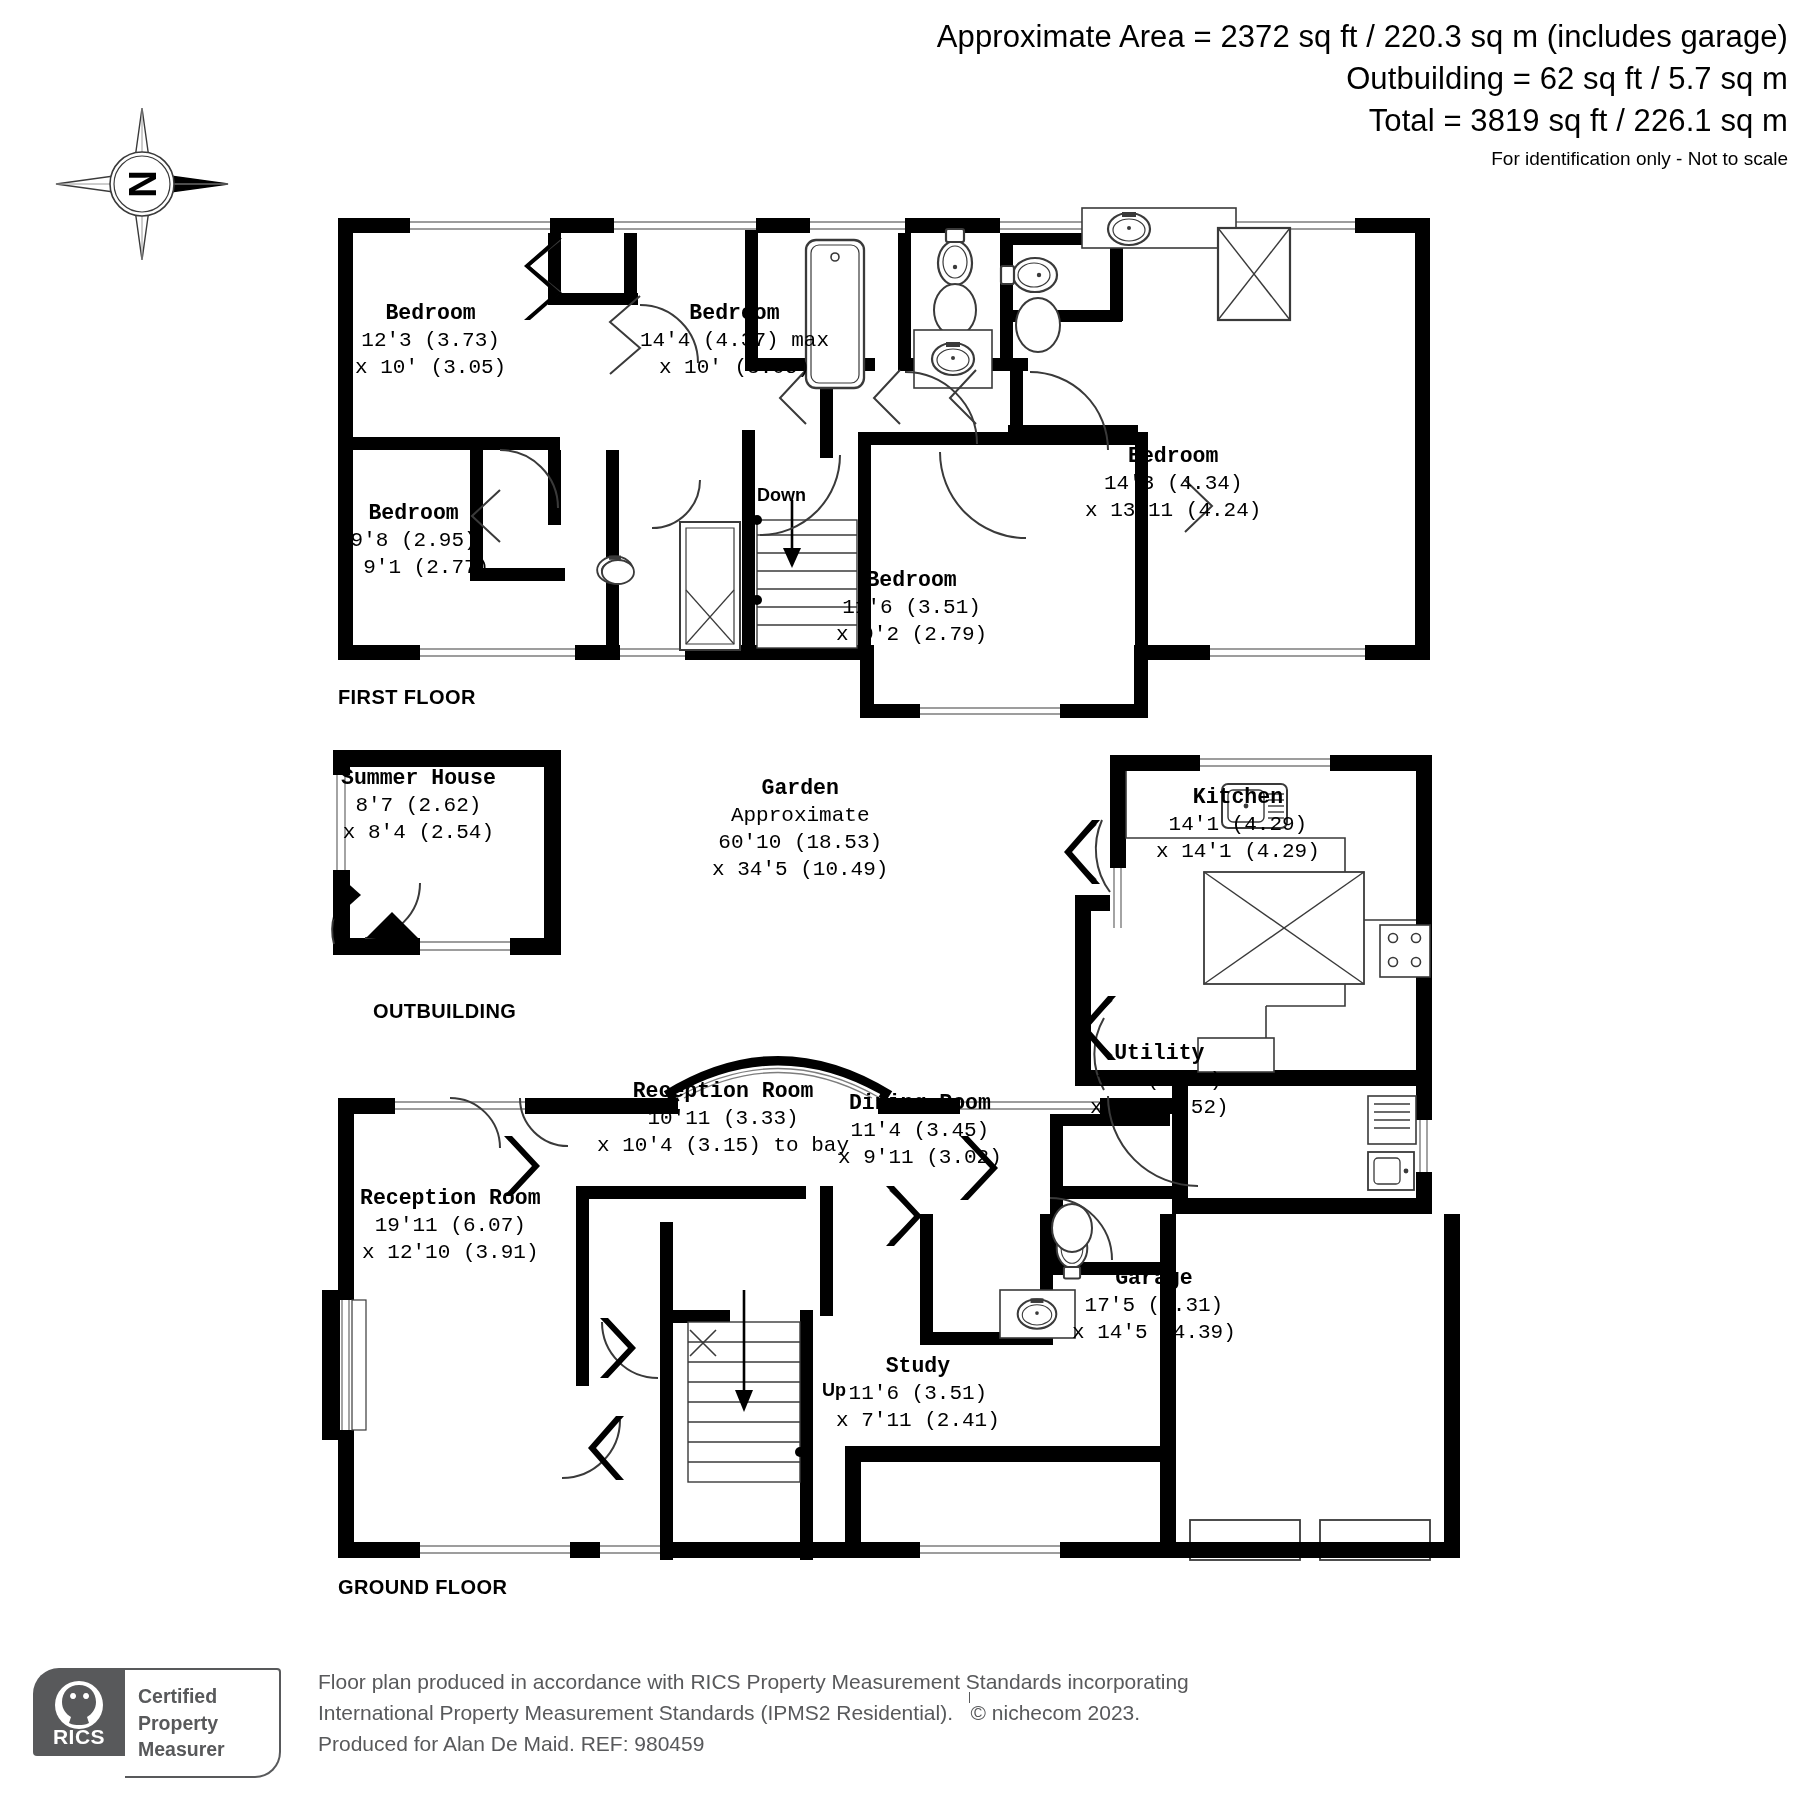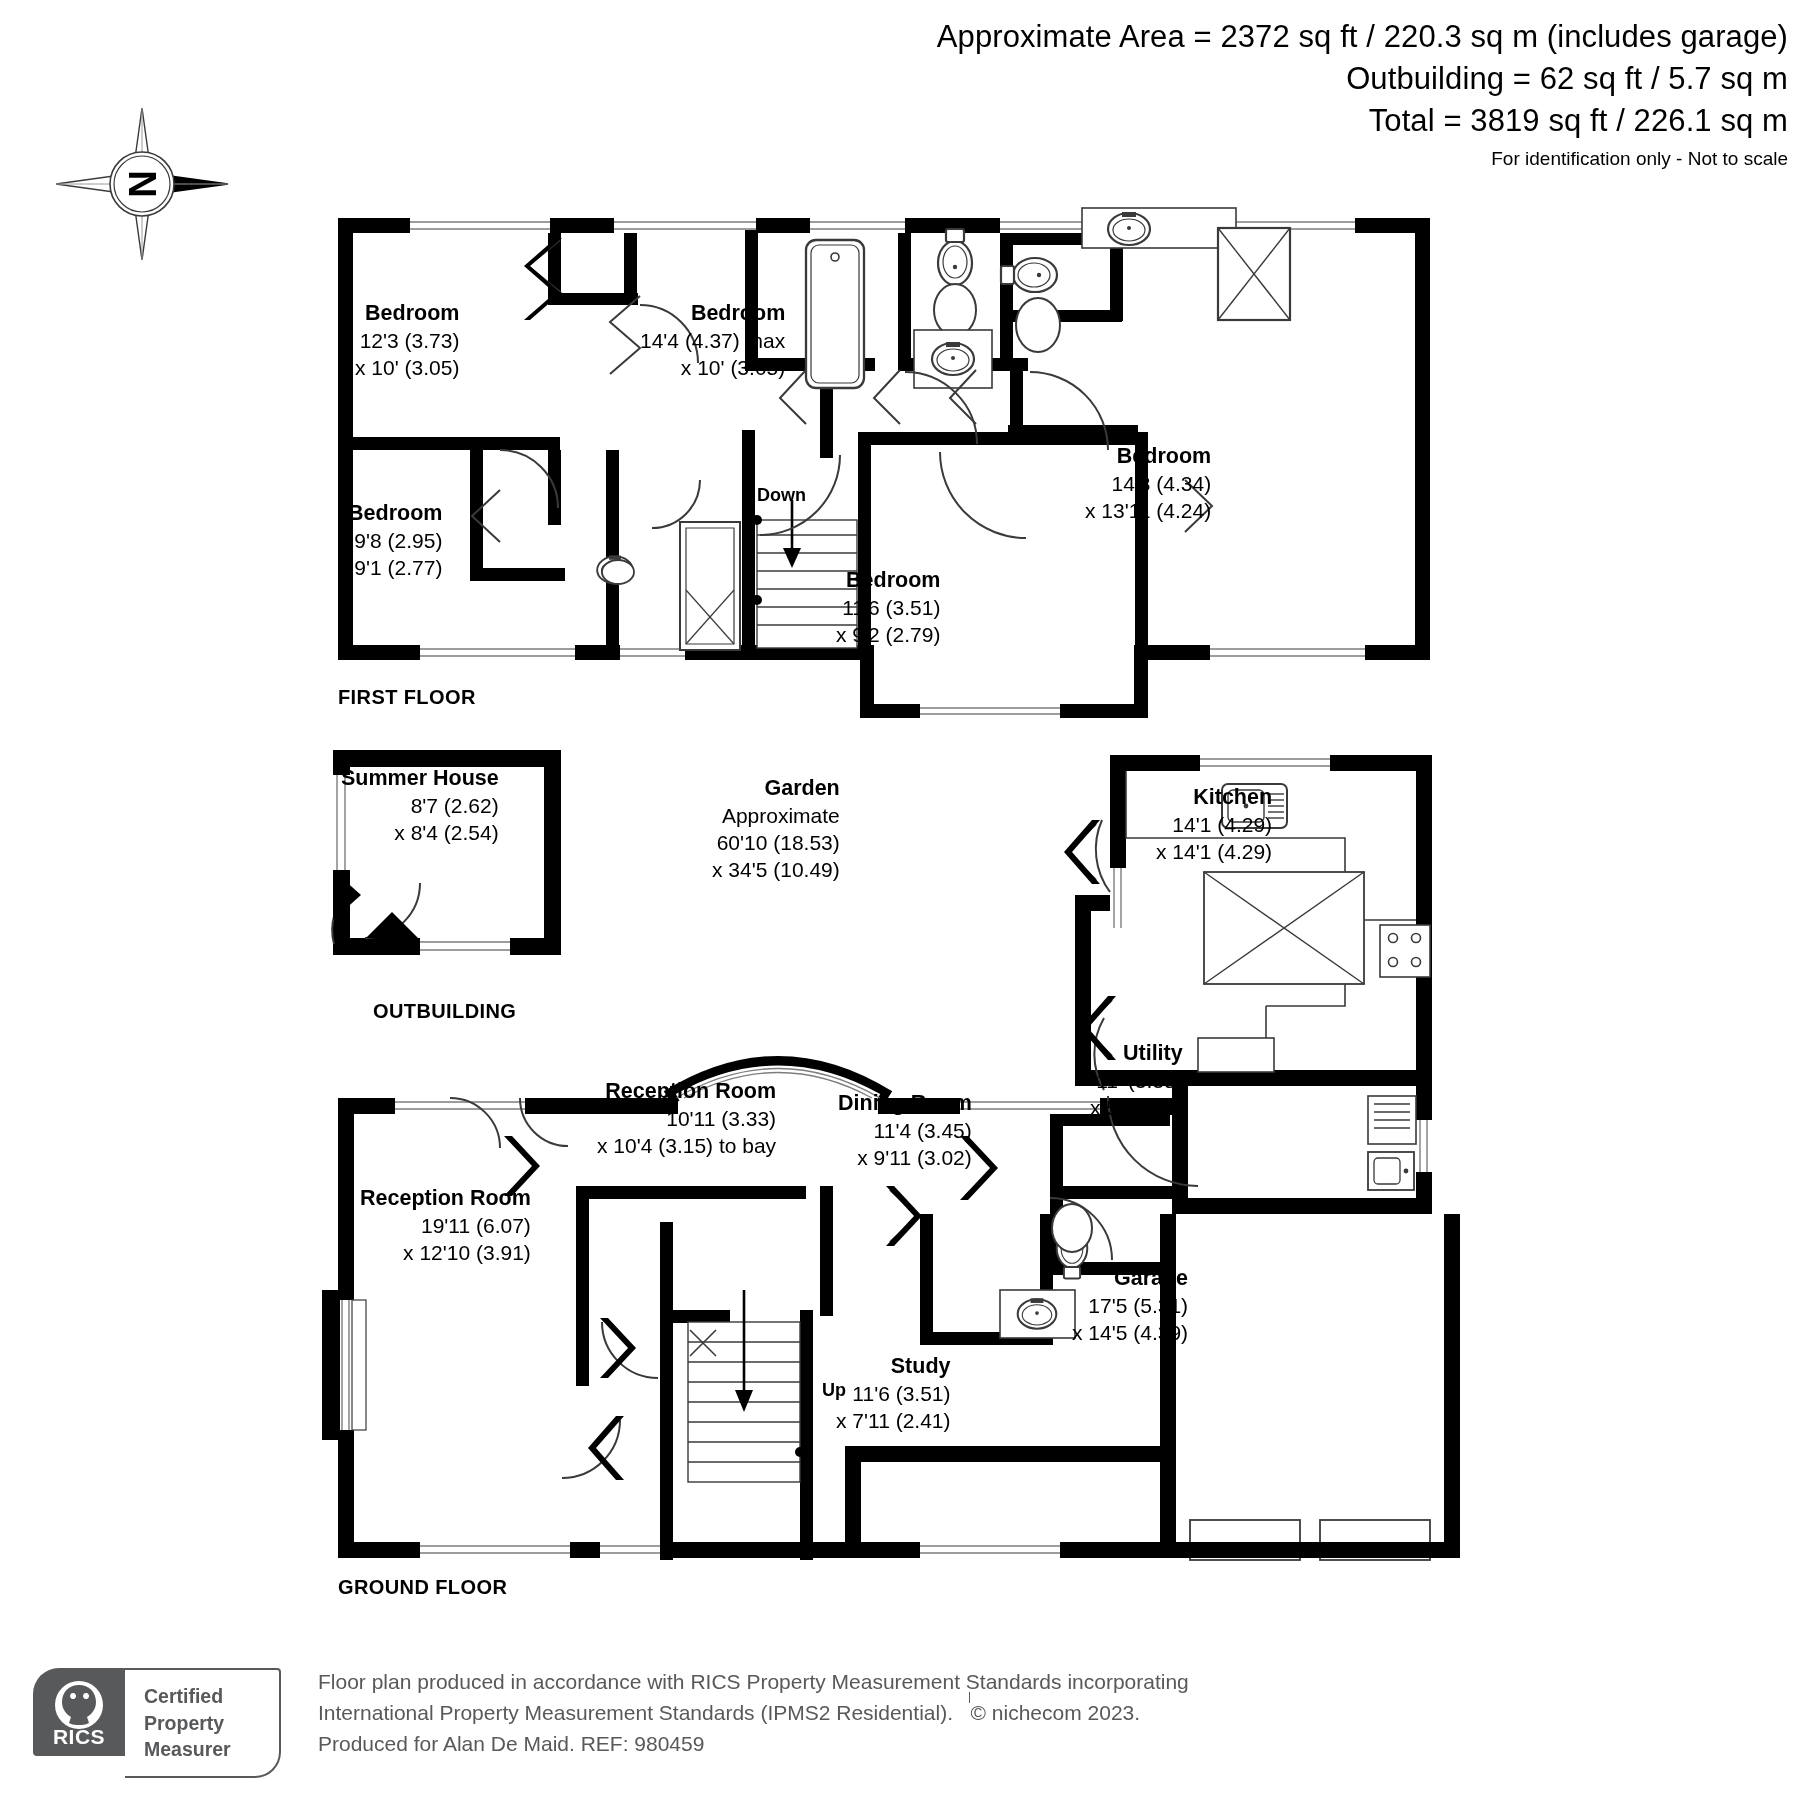--- a/index.html
+++ b/index.html
@@ -19,22 +19,22 @@
   .plan{position:absolute;left:0;top:0;width:1800px;height:1800px;
         pointer-events:none;}
 
   
   .floor-caption{position:absolute;font-size:20px;font-weight:bold;letter-spacing:.4px;}
   #cap-first{left:338px;top:686px;}
   #cap-out{left:373px;top:1000px;}
   #cap-ground{left:338px;top:1576px;}
 
   
-  .room{position:absolute;text-align:right;line-height:27px;
-        font-size:21px;white-space:nowrap;}
+  .room{position:absolute;text-align:center;line-height:27px;
+        font-size:21px;white-space:nowrap;font-family:Liberation Mono, monospace;}
   .room .nm{font-weight:bold;font-size:21.5px;display:block;}
   .room .d{display:block;}
 
   
   .stairword{position:absolute;font-size:18px;font-weight:bold;}
 
   
   .footer{position:absolute;left:318px;top:1666px;font-size:21px;
           line-height:31px;color:#58595b;}
   .footer .fl{white-space:nowrap;}
@@ -45,21 +45,21 @@
         display:flex;}
   .rics .lion{width:92px;height:88px;background:#58595b;
               border-top-left-radius:26px;border-bottom-left-radius:4px;
               position:relative;}
   .rics .lion .txt{position:absolute;left:0;right:0;bottom:7px;text-align:center;
                    color:#fff;font-size:21px;font-weight:bold;letter-spacing:.5px;}
   .rics .lion svg{position:absolute;left:20px;top:11px;}
   .rics .cert{flex:1;border:2px solid #58595b;border-left:none;
               border-bottom-right-radius:26px;border-top-right-radius:4px;
               color:#58595b;font-size:19.5px;font-weight:bold;line-height:26.5px;
-              padding:13px 0 0 19px;box-sizing:border-box;}
+              padding:13px 0 0 13px;box-sizing:border-box;}
 </style>
 </head>
 <body>
 
 <div id="root">
 
   <div class="header">
     <div class="line">Approximate Area = 2372 sq ft / 220.3 sq m (includes garage)</div>
     <div class="line">Outbuilding = 62 sq ft / 5.7 sq m</div>
     <div class="line">Total = 3819 sq ft / 226.1 sq m</div>

